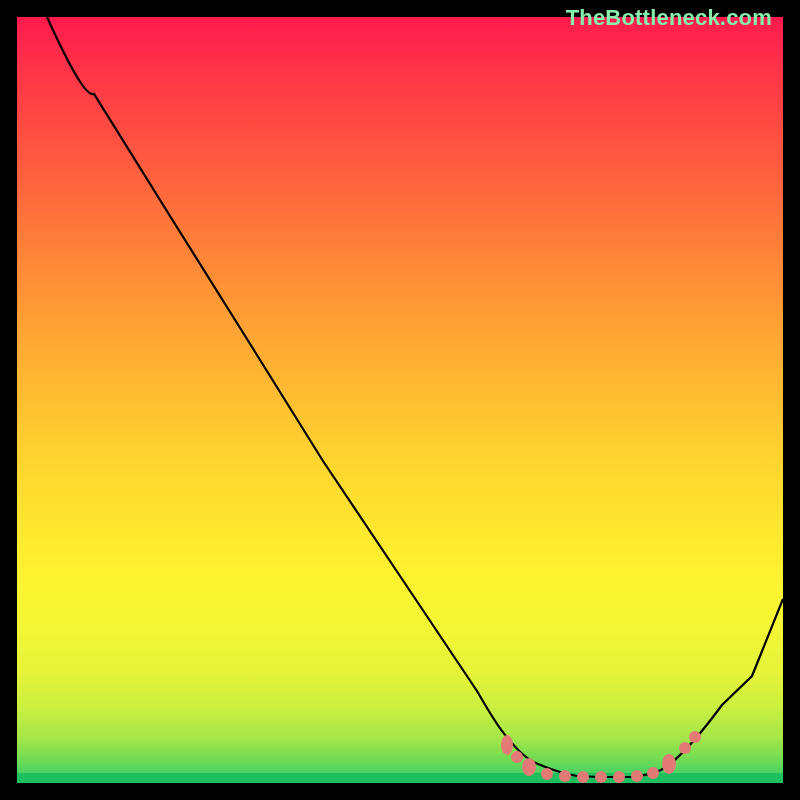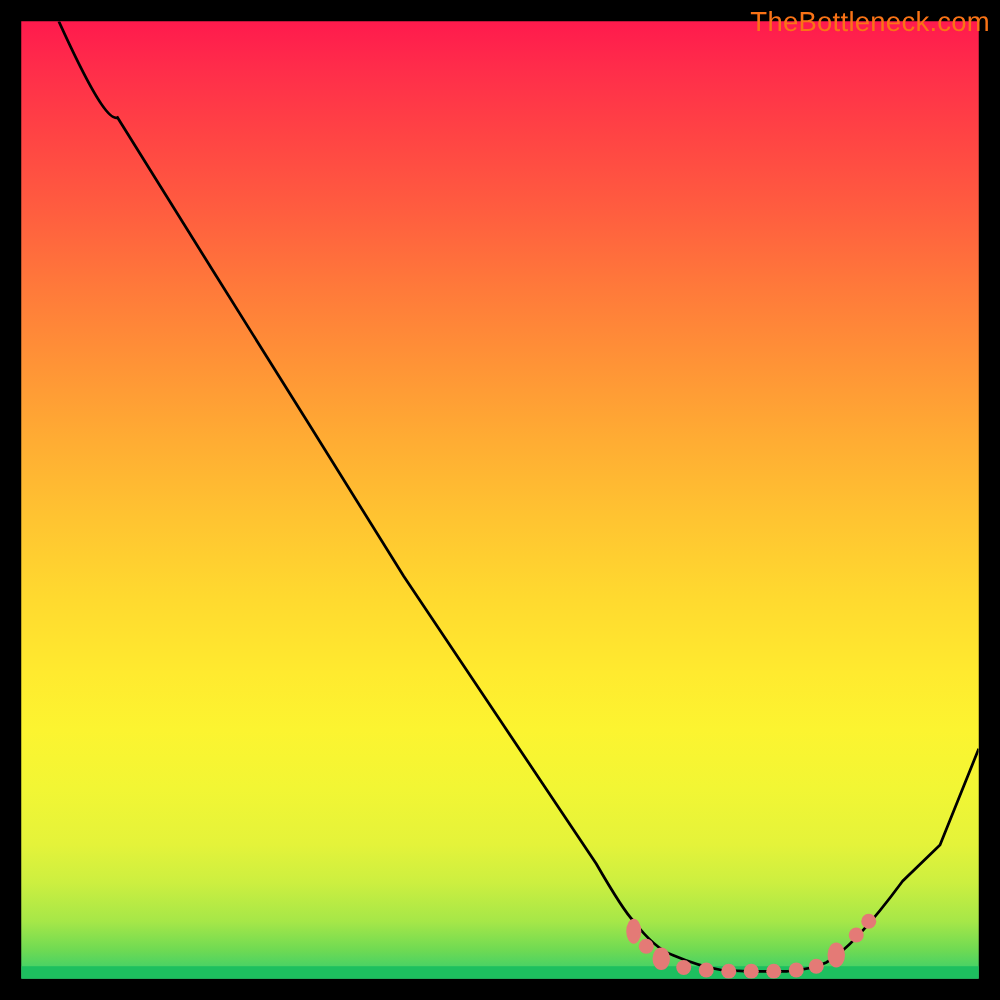--- a/index.html
+++ b/index.html
@@ -53,25 +53,25 @@
   }
   .marker {
     fill: #e47a76;
   }
   .marker-oval {
     fill: #e47a76;
   }
   .watermark {
     position: absolute;
     top: 5px;
-    right: 8px;
+    right: 28px;
     font-family: Arial, Helvetica, sans-serif;
     font-size: 22px;
-    font-weight: 400;
-    color: #f97316;
+    font-weight: 700;
+    color: #86efac;
     letter-spacing: 0.2px;
   }
 </style>
 </head>
 <body>
 
 <div class="stage">
   <div class="plot-area">
     <svg width="766" height="766" viewBox="0 0 766 766">
 

